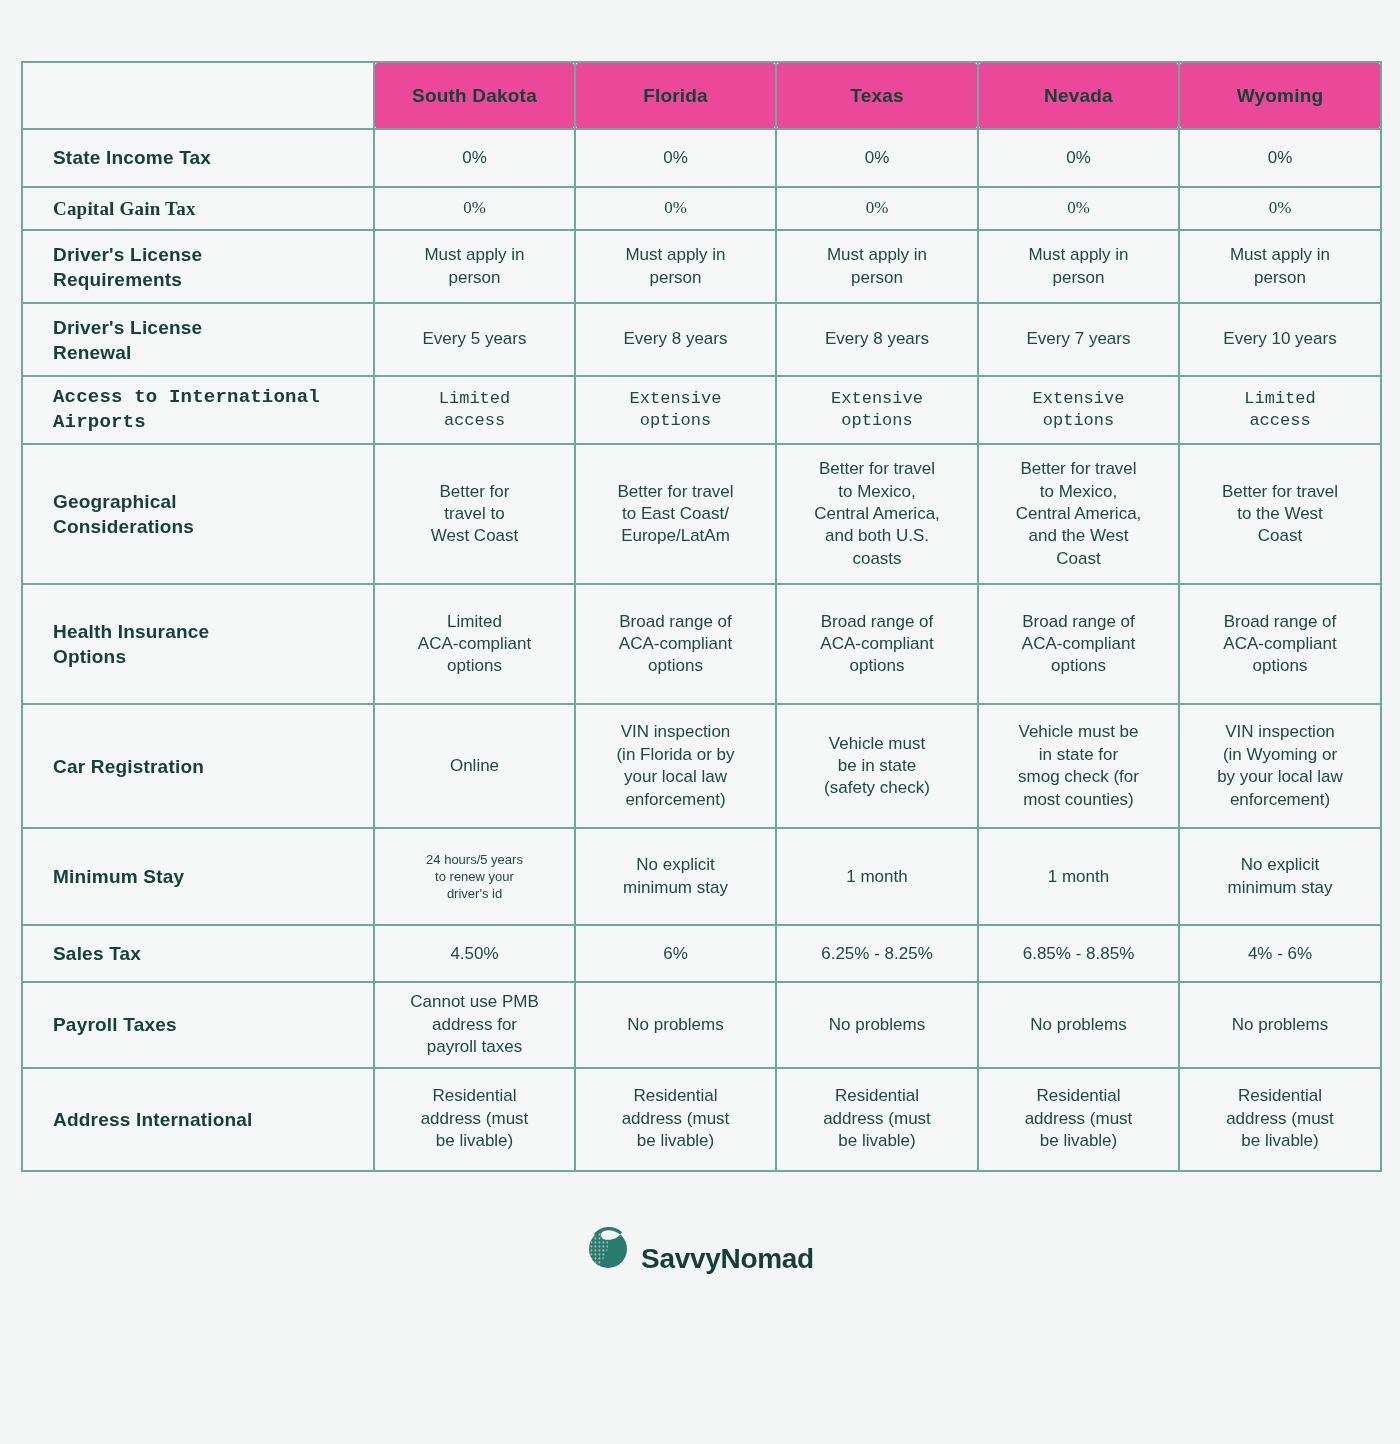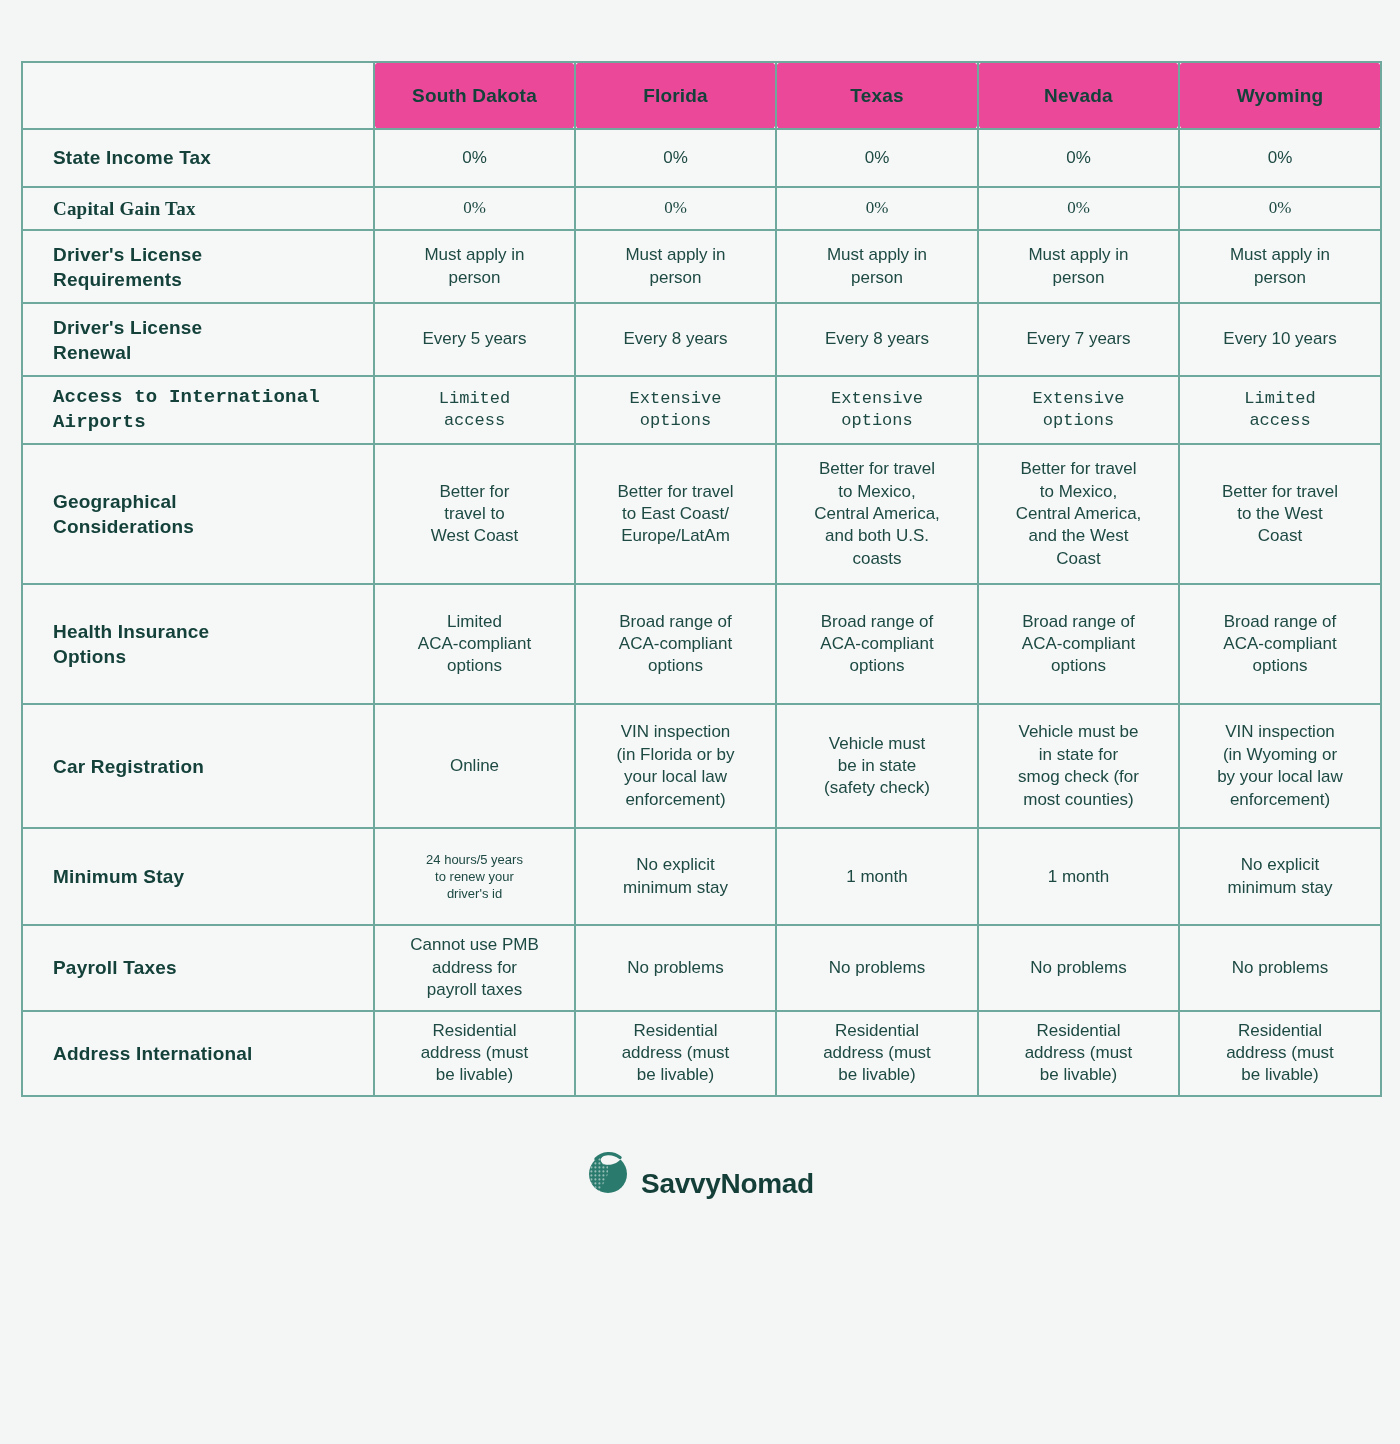--- a/index.html
+++ b/index.html
@@ -235,20 +235,28 @@
 to renew your
 driver's id</td>
           <td class="hl">No explicit
 minimum stay</td>
           <td class="hl">1 month</td>
           <td class="hl">1 month</td>
           <td class="hl">No explicit
 minimum stay</td>
         </tr>
         <tr>
+          <th class="row-label">Sales Tax</th>
+          <td>4.50%</td>
+          <td>6%</td>
+          <td>6.25% - 8.25%</td>
+          <td>6.85% - 8.85%</td>
+          <td>4% - 6%</td>
+        </tr>
+        <tr>
           <th class="row-label">Payroll Taxes</th>
           <td>Cannot use PMB
 address for
 payroll taxes</td>
           <td>No problems</td>
           <td>No problems</td>
           <td>No problems</td>
           <td>No problems</td>
         </tr>
         <tr>

